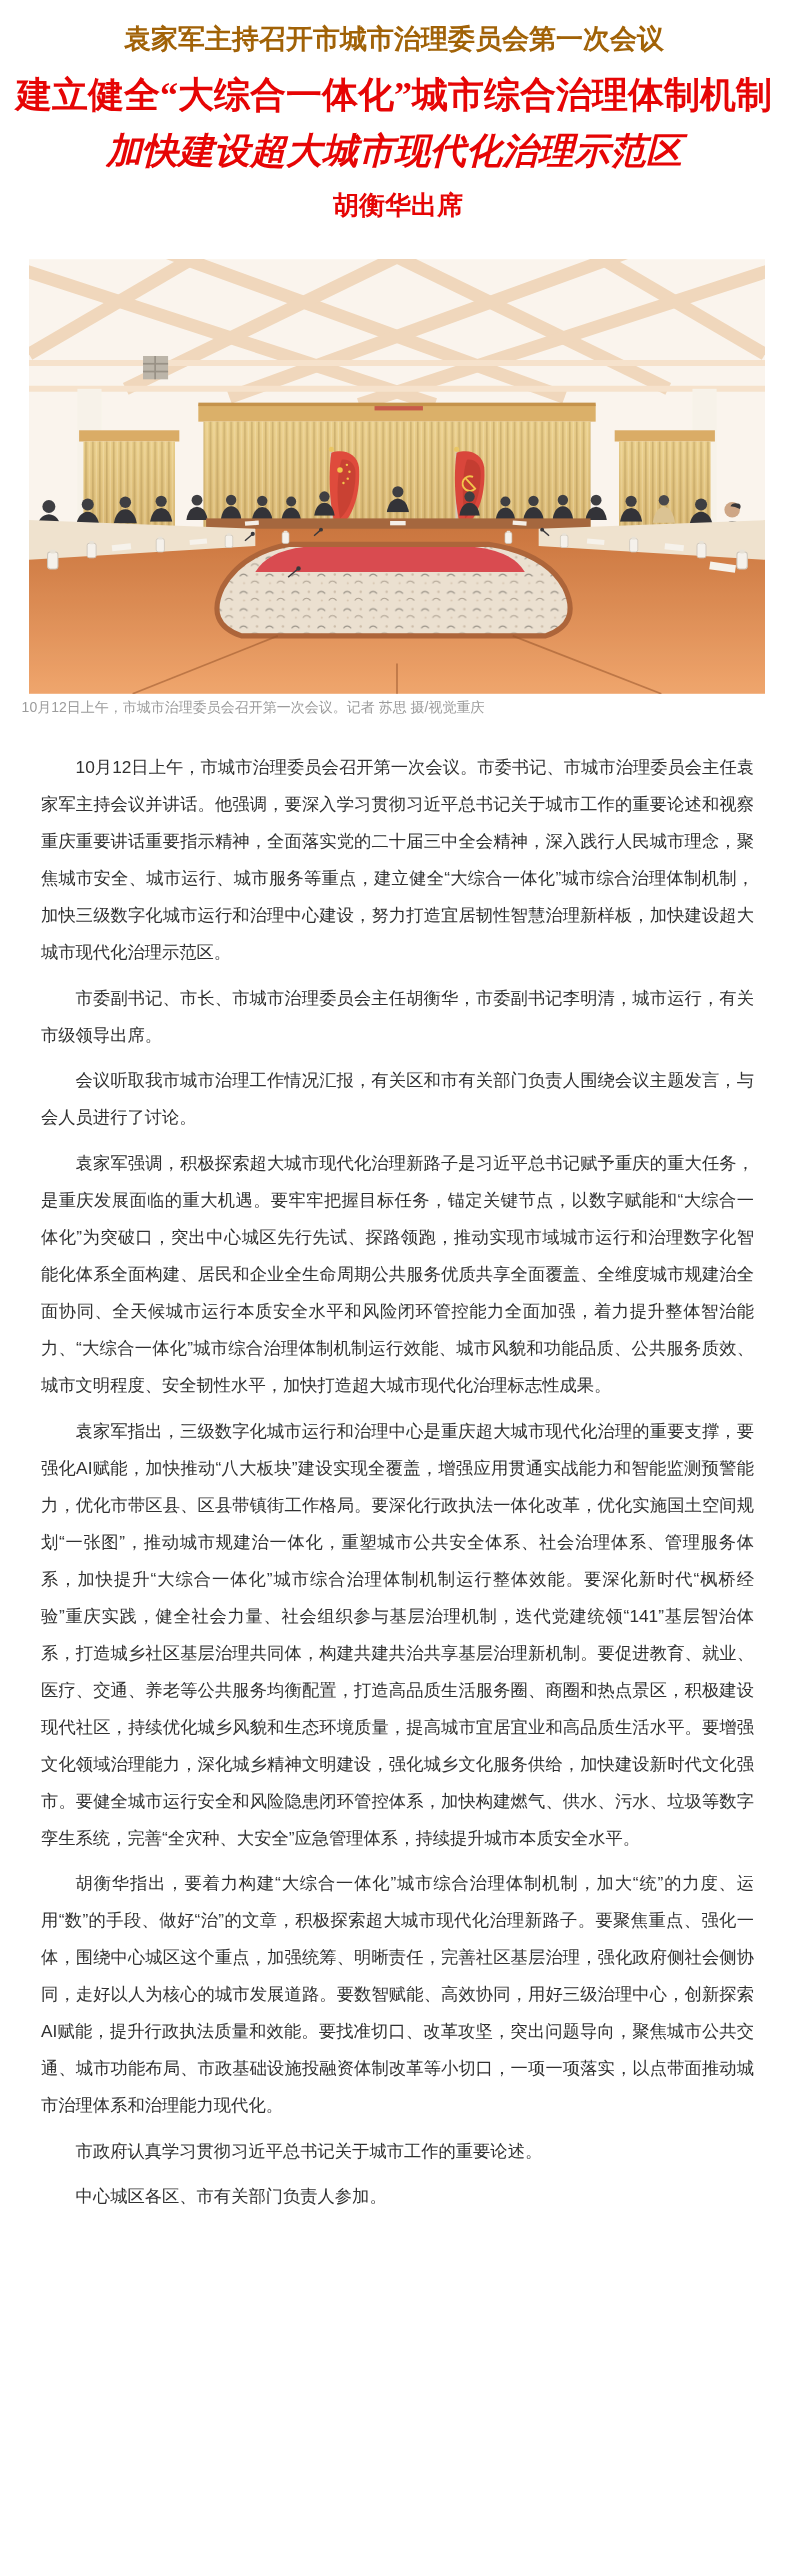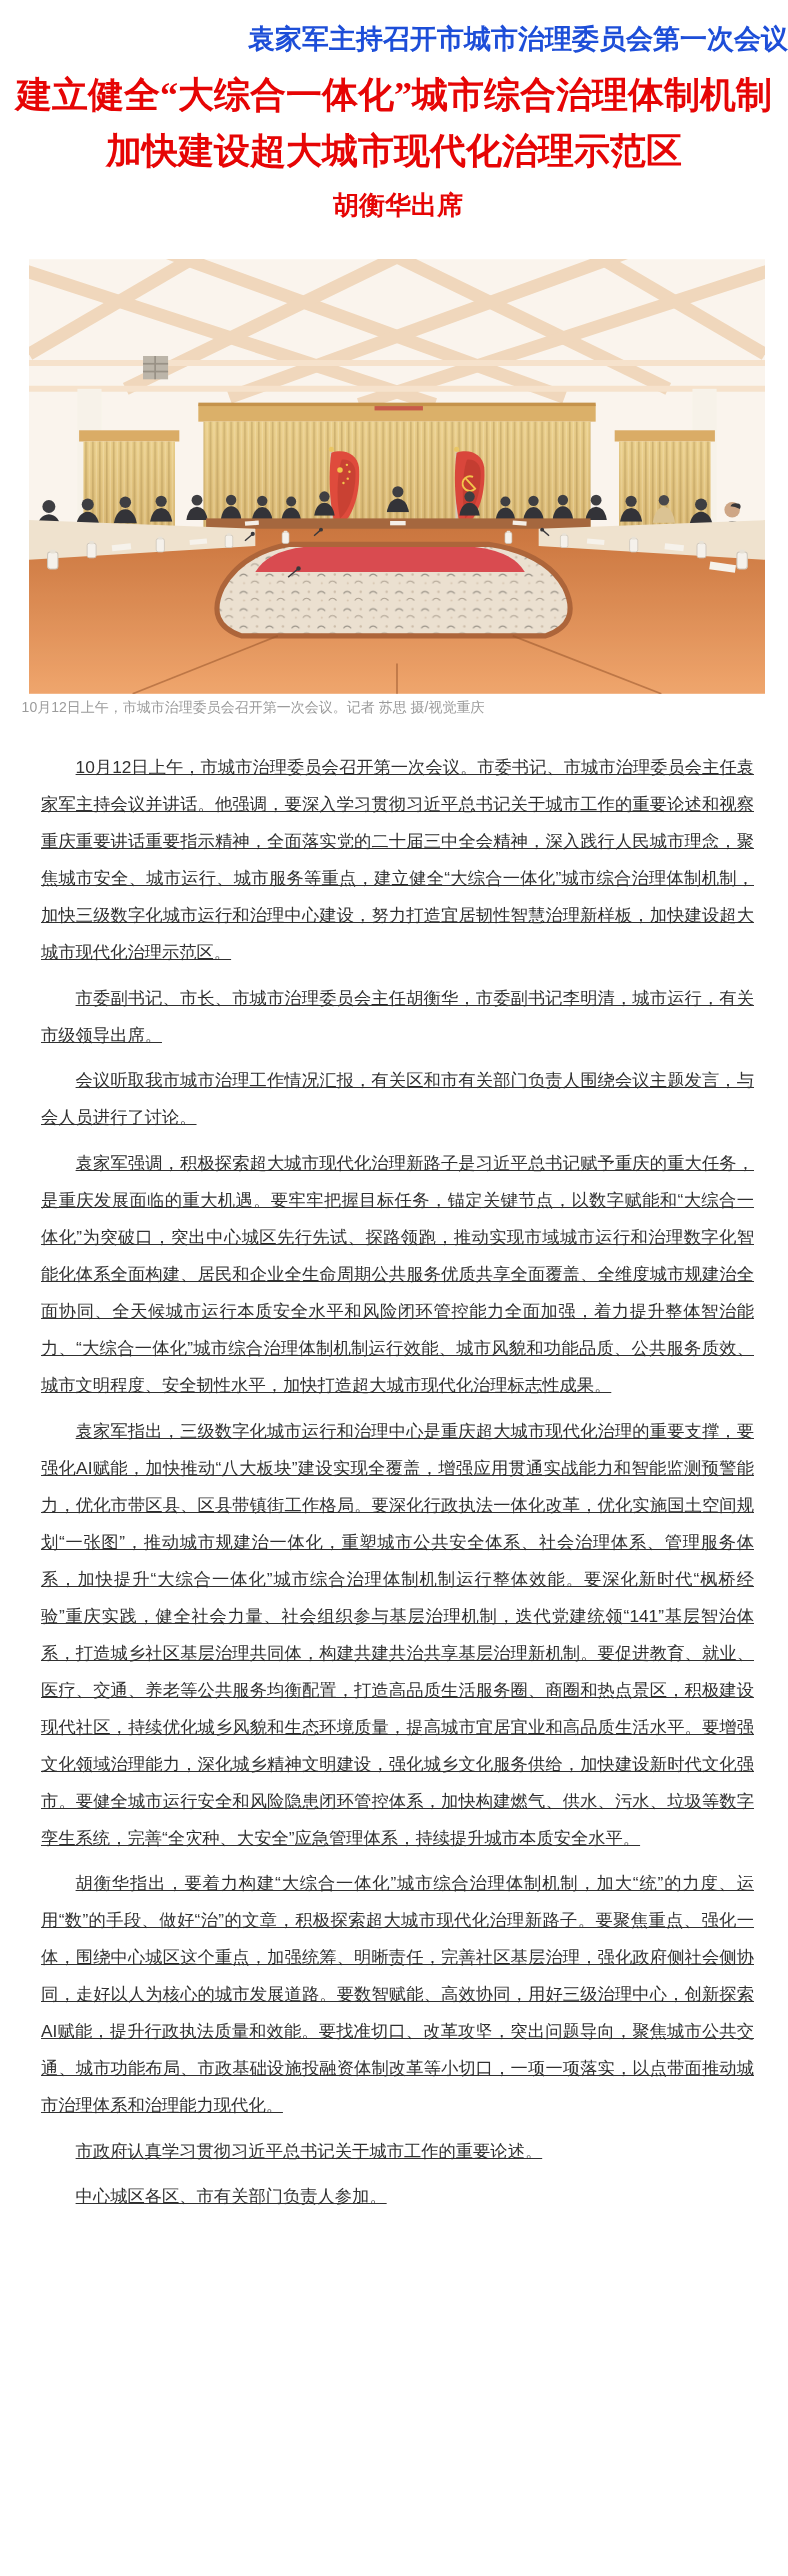--- a/index.html
+++ b/index.html
@@ -1,41 +1,41 @@
 <!DOCTYPE html>
 <html style="font-size:14px"><head>
 <meta charset="utf-8">
 <style>
   html, body { margin: 0; padding: 0; background: #ffffff; }
   body { width: 788px; font-family: "Liberation Sans", sans-serif; }
   .page { width: 788px; overflow: hidden; background: #ffffff; }
 
   
   .headline { text-align: center; color: #e60505; }
-  .t-top  { margin: 23px 0 0; font: 700 27px/1.25 "Liberation Sans", sans-serif; color: #1d4ed8; text-align: right; }
+  .t-top  { margin: 23px 0 0; font: 700 27px/1.25 "Liberation Sans", sans-serif; color: #a16207; }
   .t-main { margin: 18px 0 8px; font: 700 36px/1.15 "Liberation Serif", "DejaVu Serif", serif; color: #e60505; }
-  .t-main2 { margin: 14.7px 0 0; }
+  .t-main2 { margin: 14.7px 0 0; font-style: italic; }
   .t-sub  { margin: 17.3px 0 0; font: 700 26px/1.2 "Liberation Sans", sans-serif; color: #e60505; padding-left: 8px; }
 
   
   .photo-wrap { margin-top: 38px; }
   .photo-frame { display: block; width: 736px; height: 435px; margin-left: 28.5px; }
   .photo-caption {
     margin: 5.2px 0 0 21.6px;
     font-size: 14px; line-height: 17.3px; color: #9b9b9b;
     font-family: "Liberation Sans", sans-serif;
   }
 
   
   .article-body {
     padding: 33px 34px 26px 41px;
     font-size: 17.3px; line-height: 37px;
     color: #303030; text-align: justify;
   }
-  .article-body p { margin: 0 0 8.6px; text-indent: 2em; text-decoration: underline; }
+  .article-body p { margin: 0 0 8.6px; text-indent: 2em; }
 </style>
 </head>
 <body>
 
 <div class="page">
 
   <header class="headline">
     <h2 class="t-top">袁家军主持召开市城市治理委员会第一次会议</h2>
     <h1 class="t-main">建立健全“大综合一体化”城市综合治理体制机制</h1>
     <h1 class="t-main t-main2">加快建设超大城市现代化治理示范区</h1>

